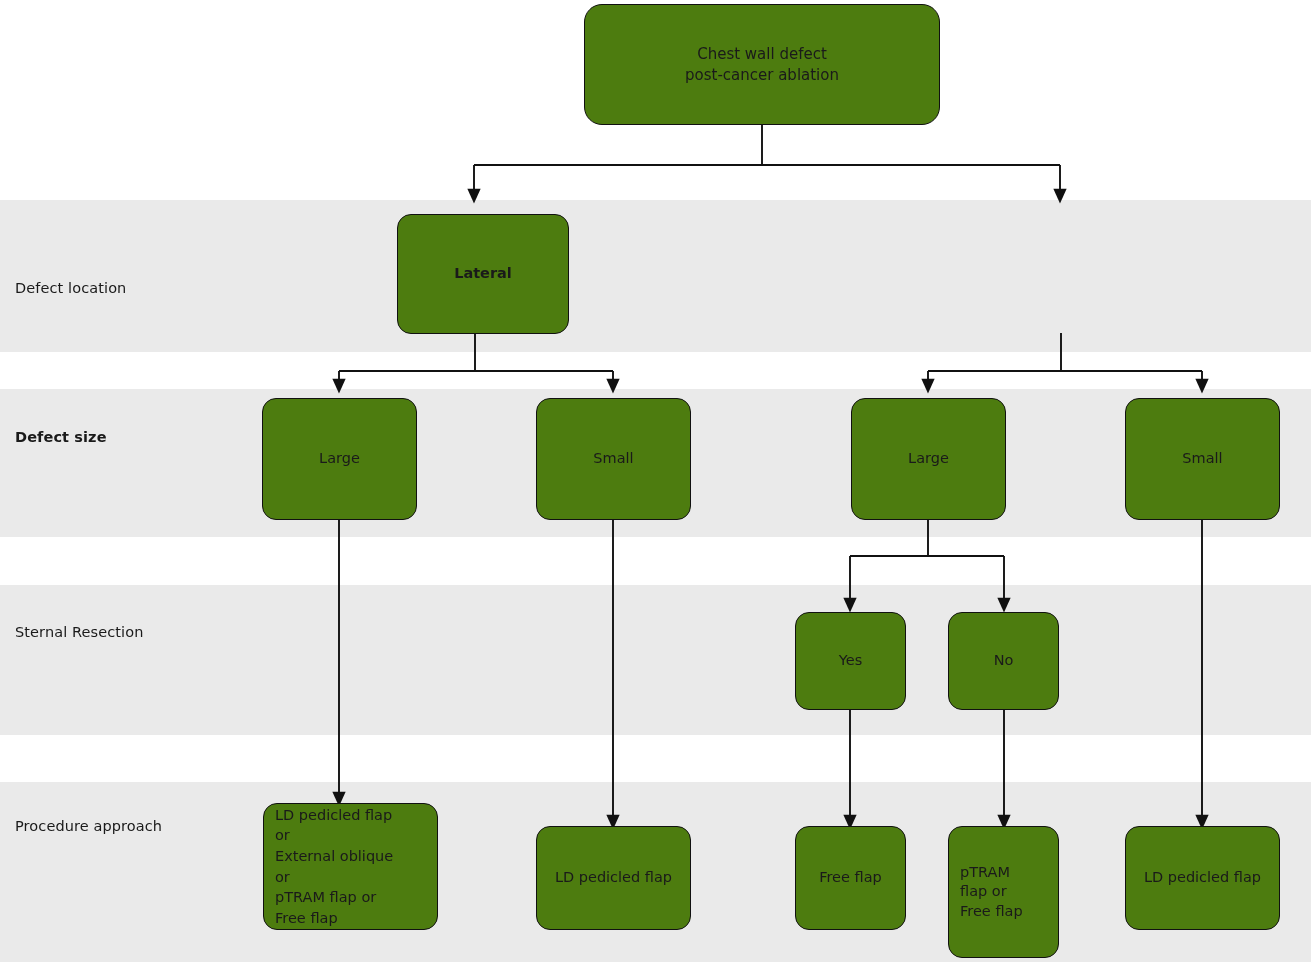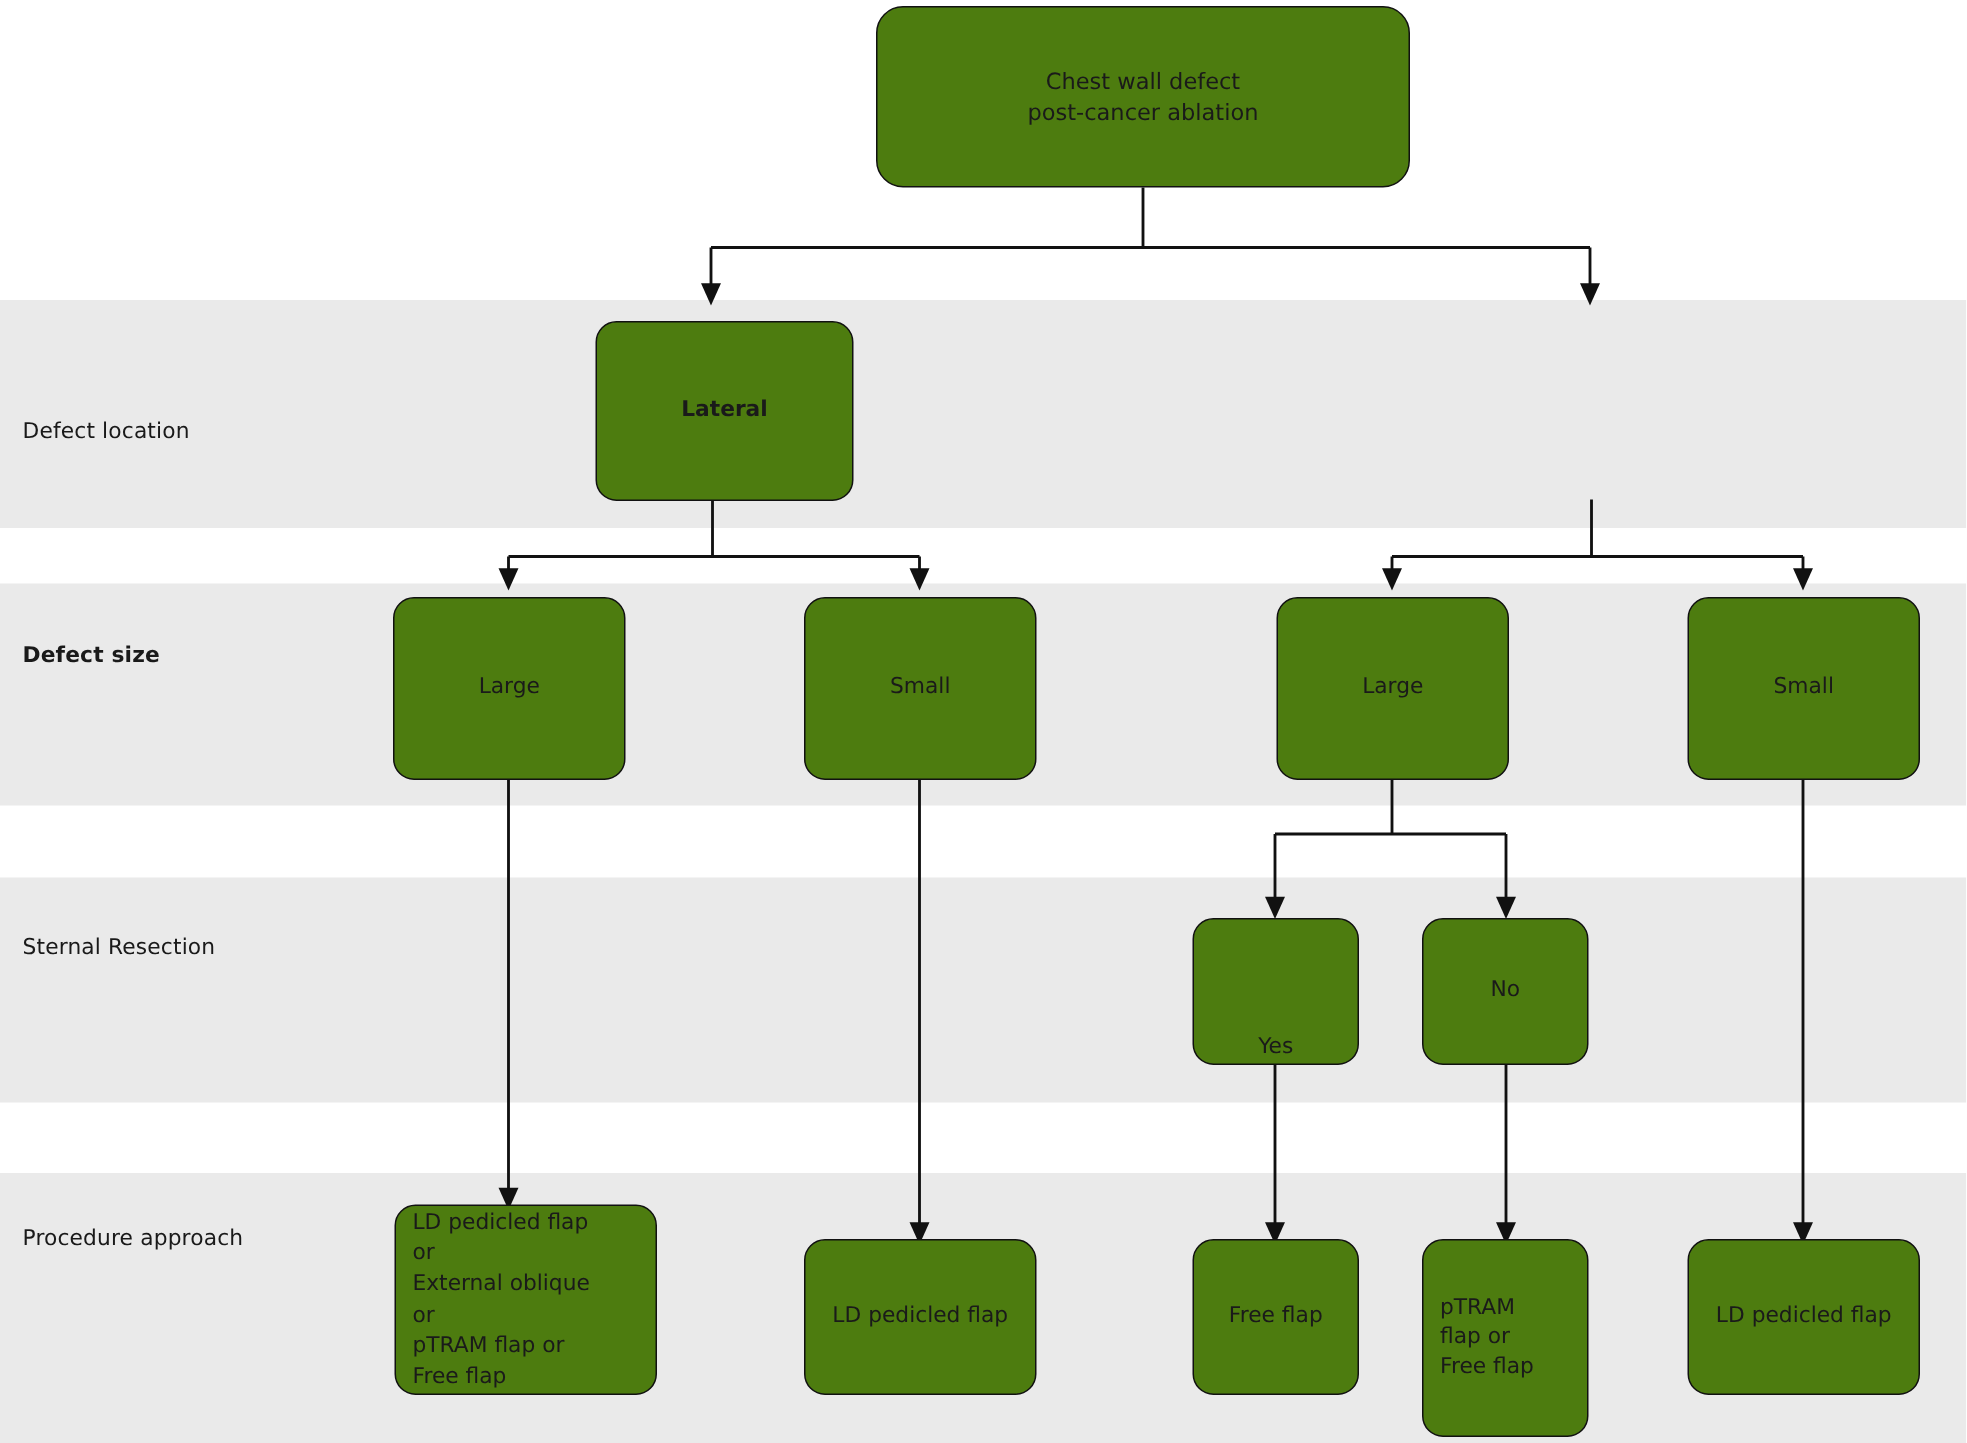--- a/index.html
+++ b/index.html
@@ -151,21 +151,21 @@
   </div>
 
   <div class="node" style="left:851px; top:398px; width:155px; height:122px;">
     <span class="txt">Large</span>
   </div>
 
   <div class="node" style="left:1125px; top:398px; width:155px; height:122px;">
     <span class="txt">Small</span>
   </div>
 
-  <div class="node" style="left:795px; top:612px; width:111px; height:98px;align-items:flex-end;">
+  <div class="node" style="left:795px; top:612px; width:111px; height:98px;">
     <span class="txt">Yes</span>
   </div>
 
   <div class="node" style="left:948px; top:612px; width:111px; height:98px;">
     <span class="txt">No</span>
   </div>
 
   <div class="node left-text dense" style="left:263px; top:803px; width:175px; height:127px;">
     <span class="txt">LD pedicled flap
 or

